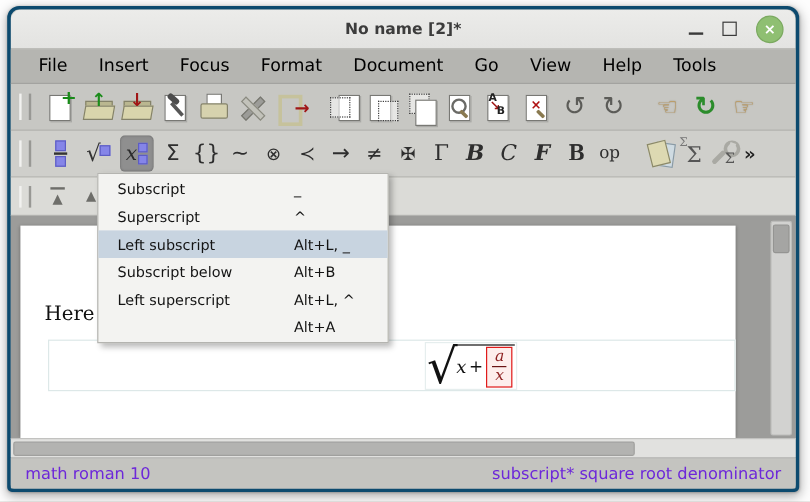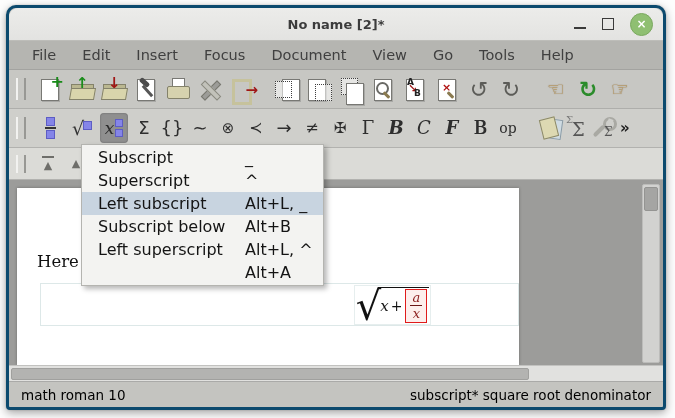--- a/index.html
+++ b/index.html
@@ -13,21 +13,21 @@
     border-bottom:1px solid #bdbdb9;display:flex;align-items:center;position:relative;flex:0 0 auto;}
   .title{position:absolute;left:0;right:0;text-align:center;font-size:13px;font-weight:bold;color:#3c3c3c;}
   .controls{position:absolute;right:10px;top:0;height:32px;display:flex;align-items:center;gap:16px;}
   .ctl-min{width:12px;height:2px;background:#3a3a3a;margin-top:7px;}
   .ctl-max{width:10px;height:10px;border:1.5px solid #3a3a3a;background:transparent;}
   .ctl-close{width:21px;height:21px;border-radius:50%;background:#8fbf72;border:1px solid #7aa95f;
     color:#fff;font-size:12px;font-weight:bold;display:flex;align-items:center;justify-content:center;line-height:1;}
   
   .menubar{height:28px;background:#b5b5b1;border-bottom:1px solid #a3a3a0;display:flex;align-items:center;
     padding-left:10px;flex:0 0 auto;}
-  .menubar .mitem{padding:0 13px;font-size:14.5px;color:#404040;line-height:28px;}
+  .menubar .mitem{padding:0 13px;font-size:14.5px;color:#000000;line-height:28px;}
   
   .tb{display:flex;align-items:center;flex:0 0 auto;position:relative;}
   .tb1{height:38px;background:#c7c7c3;border-bottom:1px solid #aeaeab;}
   .tb2{height:38px;background:#cfcfcb;border-bottom:1px solid #b2b2af;}
   .tb3{height:31px;background:#dbdbd7;border-bottom:1px solid #b2b2af;}
   .grip{width:6px;height:22px;border-left:2px solid #f2f2f0;border-right:2px solid #989894;margin:0 8px 0 7px;flex:0 0 auto;}
   .icn{position:relative;width:26px;height:27px;margin:0 3px;flex:0 0 auto;}
   .gapL{margin-left:16px;}
   
   .pg{position:absolute;left:4px;top:3px;width:16px;height:20px;background:#fff;border:1px solid #787874;box-shadow:1px 1px 0 rgba(0,0,0,.15);}
@@ -84,70 +84,70 @@
   .w-ring{position:absolute;left:13px;top:2px;width:8px;height:8px;border:3px solid #a9a9a3;border-radius:50%;}
   .w-notch{position:absolute;left:18px;top:4px;width:5px;height:4px;background:#cfcfcb;transform:rotate(20deg);}
   .w-handle{position:absolute;left:7px;top:9px;width:4px;height:14px;background:#a9a9a3;border-radius:2px;transform:rotate(45deg);}
   .w-sigma{position:absolute;left:14px;top:10px;font-size:12px;color:#555;font-family:"DejaVu Serif",serif;}
   .chev{font-size:15px;font-weight:bold;color:#222;margin-left:4px;}
   
   .ficn{width:22px;height:22px;margin:0 3px;display:flex;align-items:center;justify-content:center;flex-direction:column;color:#6e6e6a;font-size:11px;flex:0 0 auto;}
   .ficn .topbar{width:12px;height:2px;background:#6e6e6a;margin-bottom:1px;}
   
   .docarea{flex:1 1 auto;background:#9c9c9a;position:relative;overflow:hidden;}
-  .page{position:absolute;left:8px;top:8px;width:502px;bottom:0;background:#fff;box-shadow:0 0 3px rgba(0,0,0,.3);}
+  .page{position:absolute;left:8px;top:8px;width:596px;bottom:0;background:#fff;box-shadow:0 0 3px rgba(0,0,0,.3);}
   .vscroll{position:absolute;right:3px;top:4px;width:16px;bottom:2px;background:#d2d2d0;border:1px solid #bcbcba;border-radius:2px;}
   .vthumb{position:absolute;left:1px;right:1px;top:2px;height:22px;background:#a5a5a3;border:1px solid #949492;border-radius:2px;}
   .heretext{position:absolute;left:20px;top:64px;font-family:"DejaVu Serif","Liberation Serif",serif;font-size:16.5px;color:#111;}
   .eqstrip{position:absolute;left:23px;right:0px;top:95px;height:41px;border:1px solid #dde8e8;background:#fff;}
   .eqbox{position:absolute;left:313px;top:1px;width:75px;height:38px;border:1px solid #e6eeee;display:flex;align-items:center;justify-content:center;}
   .sqrt-sign{font-family:"DejaVu Serif",serif;font-size:40px;line-height:1;color:#111;margin-right:-3px;transform:translateY(1px);}
   .radicand{display:inline-flex;align-items:center;border-top:1.6px solid #111;padding:1px 2px 0 2px;}
   .rx{font-family:"DejaVu Serif",serif;font-style:italic;font-size:15px;color:#111;}
   .rplus{font-family:"DejaVu Serif",serif;font-size:14px;color:#111;margin:0 2px;}
   .redfrac{display:inline-flex;flex-direction:column;align-items:center;border:1.4px solid #e01b1b;background:#fdeeec;padding:0 4px;margin-left:1px;}
   .redfrac .fnum{font-family:"DejaVu Serif",serif;font-style:italic;font-size:13px;color:#8b1d1d;border-bottom:1.2px solid #6a1414;line-height:1.2;padding:0 2px;}
   .redfrac .fden{font-family:"DejaVu Serif",serif;font-style:italic;font-size:13px;color:#8b1d1d;line-height:1.25;}
   
   .hscroll{height:15px;background:#e1e1df;border-top:1px solid #c2c2c0;position:relative;flex:0 0 auto;}
   .hthumb{position:absolute;left:2px;top:2px;height:10px;width:516px;background:#b3b3b1;border:1px solid #a0a09e;border-radius:2px;}
   .statusbar{height:25px;background:#c4c4c0;border-top:1px solid #aaaaa8;display:flex;align-items:center;
-    justify-content:space-between;padding:0 12px;font-size:13.5px;color:#000000;flex:0 0 auto;border-radius:0 0 3px 3px;}
+    justify-content:space-between;padding:0 12px;font-size:13.5px;color:#6d28d9;flex:0 0 auto;border-radius:0 0 3px 3px;}
   
   .dropdown{position:absolute;left:72px;top:136px;width:241px;background:#f3f3f1;border:1px solid #b4b4b0;
     box-shadow:3px 3px 5px rgba(0,0,0,.28);z-index:50;padding:1px 0;}
-  .ditem{height:23px;display:flex;align-items:center;font-size:16px;color:#141414;position:relative;}
+  .ditem{height:23px;display:flex;align-items:center;font-size:12px;color:#141414;position:relative;}
   .ditem .dlabel{padding-left:16px;}
   .ditem .dshort{position:absolute;left:163px;}
   .dhl{background:#c8d4e0;}
 </style>
 </head>
 <body>
 
 <div class="window">
 
   <div class="titlebar">
     <div class="title">No name [2]*</div>
     <div class="controls">
       <span class="ctl-min"></span>
       <span class="ctl-max"></span>
       <span class="ctl-close">×</span>
     </div>
   </div>
 
   <div class="menubar">
     <span class="mitem">File</span>
-    <span class="mitem">Edit</span>
     <span class="mitem">Insert</span>
     <span class="mitem">Focus</span>
+    <span class="mitem">Format</span>
     <span class="mitem">Document</span>
+    <span class="mitem">Go</span>
     <span class="mitem">View</span>
-    <span class="mitem">Go</span>
+    <span class="mitem">Help</span>
     <span class="mitem">Tools</span>
-    <span class="mitem">Help</span>
   </div>
 
   <div class="tb tb1">
     <div class="grip"></div>
     <div class="icn">
       <div class="pg"></div>
       <span class="plus">+</span>
     </div>
     <div class="icn">
       <div class="folder-back"></div>

